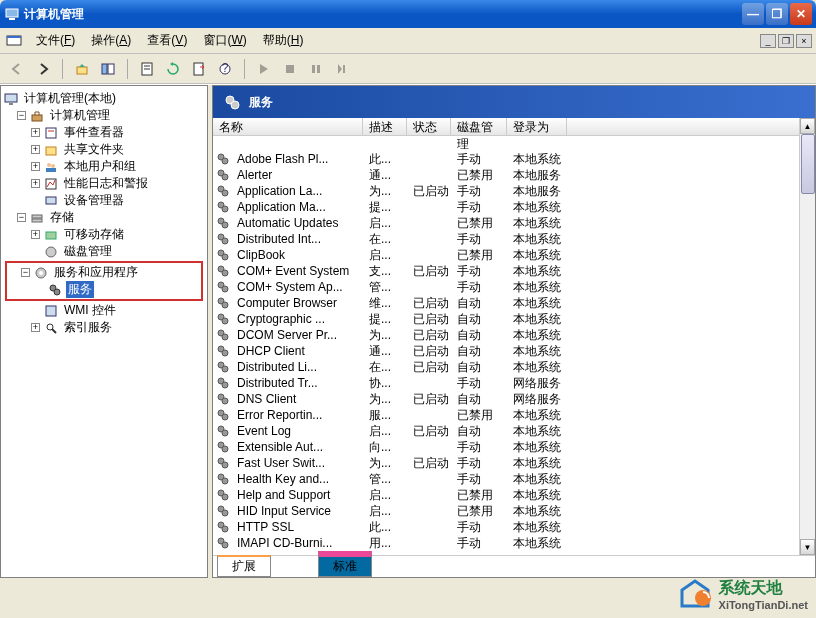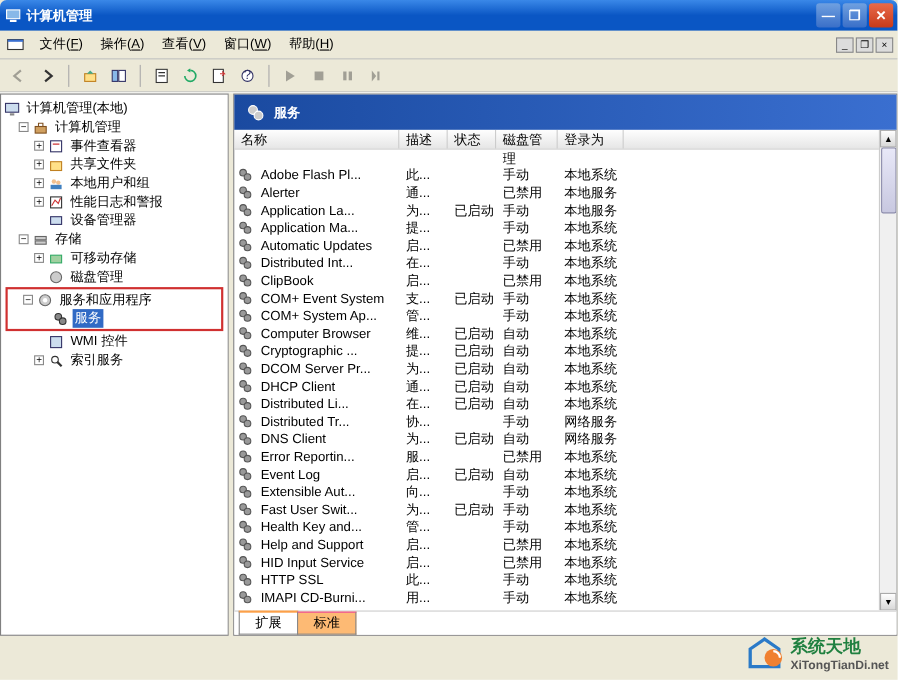--- a/index.html
+++ b/index.html
@@ -50,21 +50,21 @@
 .list-rows { position: absolute; top: 18px; bottom: 0; left: 0; right: 16px; overflow: hidden; font-family: "SimSun", monospace; margin-top: 15px; }
 .list-row { display: flex; height: 16px; align-items: center; }
 .list-row .cicon { width: 16px; height: 16px; margin: 0 2px; display: inline-flex; align-items: center; justify-content: center; }
 .list-row .c { padding: 0 4px; white-space: nowrap; overflow: hidden; }
 .scrollbar { position: absolute; right: 0; top: 0; bottom: 0; width: 16px; background: #f0f0f0; border-left: 1px solid #ccc; }
 .sb-btn { height: 16px; background: linear-gradient(#fefefe, #d8d8d8); border: 1px solid #aaa; display: flex; align-items: center; justify-content: center; font-size: 8px; }
 .sb-thumb { position: absolute; top: 16px; width: 14px; left: 1px; height: 60px; background: linear-gradient(#e8e8f8, #c8c8e0); border: 1px solid #88a; border-radius: 2px; }
 
 .tabs { height: 22px; border-top: 1px solid #ccc; display: flex; align-items: flex-end; padding-left: 4px; background: #fff; }
 .tab { border: 1px solid #888; border-top: 2px solid #fca048; padding: 1px 14px; background: #fff; margin-right: -1px; font-family: "SimSun"; }
-.tab.inactive { border-top: 1px solid #ec4899; background: #fdba74; }
+.tab.inactive { border-top: 6px solid #ec4899; background: #0369a1; margin-left: 48px; }
 
 .watermark { position: absolute; bottom: 6px; right: 8px; display: flex; align-items: center; gap: 6px; color: #333; font-weight: bold; }
 
 svg { display: block; }
 </style>
 </head>
 <body>
 
 <div class="titlebar">
   <span class="titlebar-icon">

